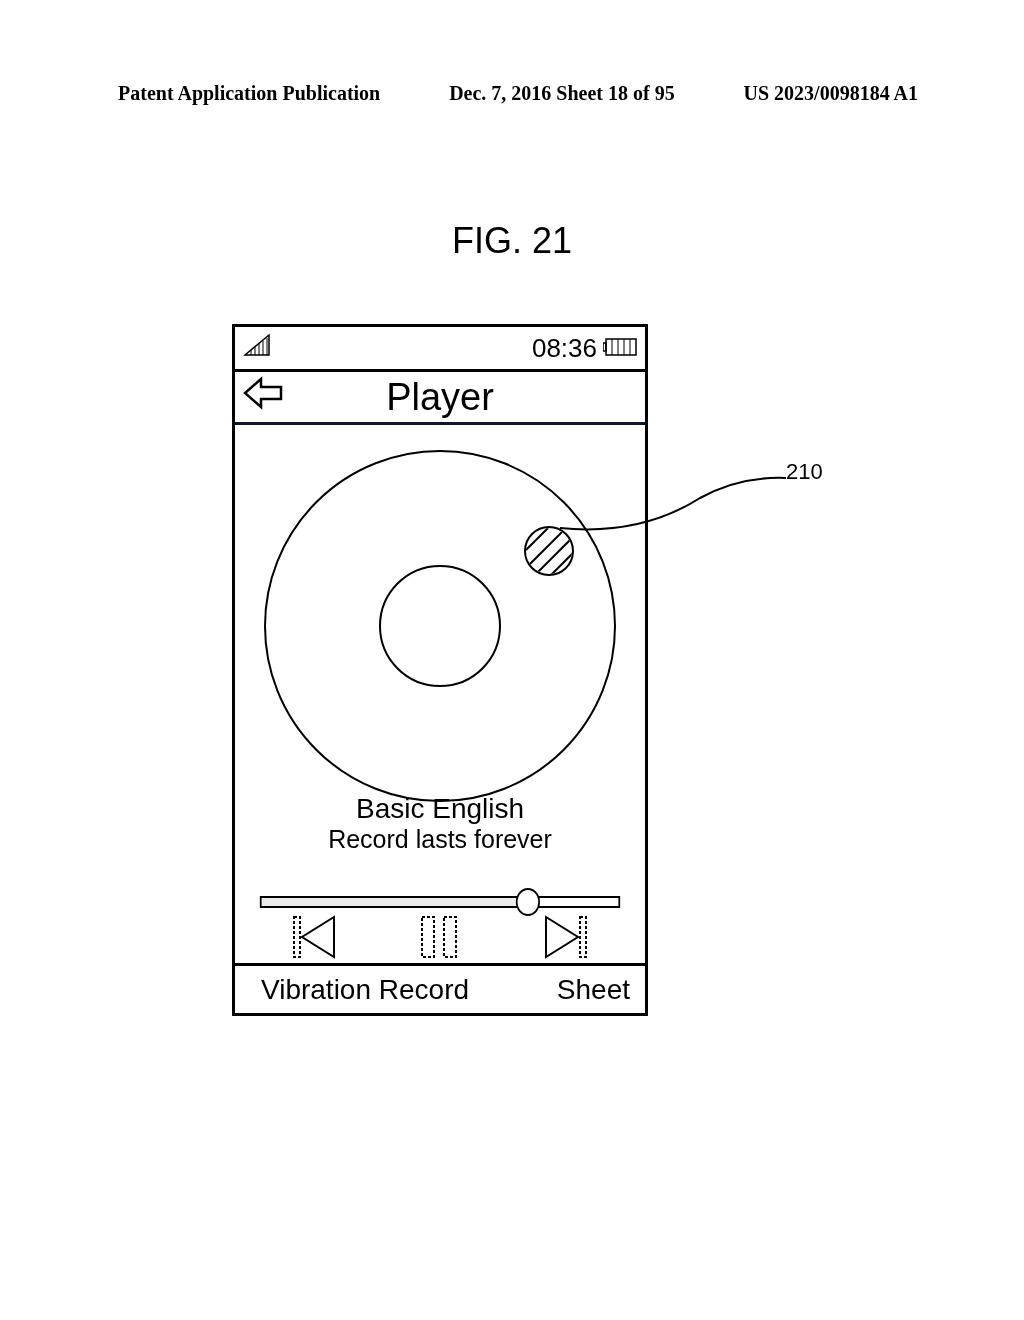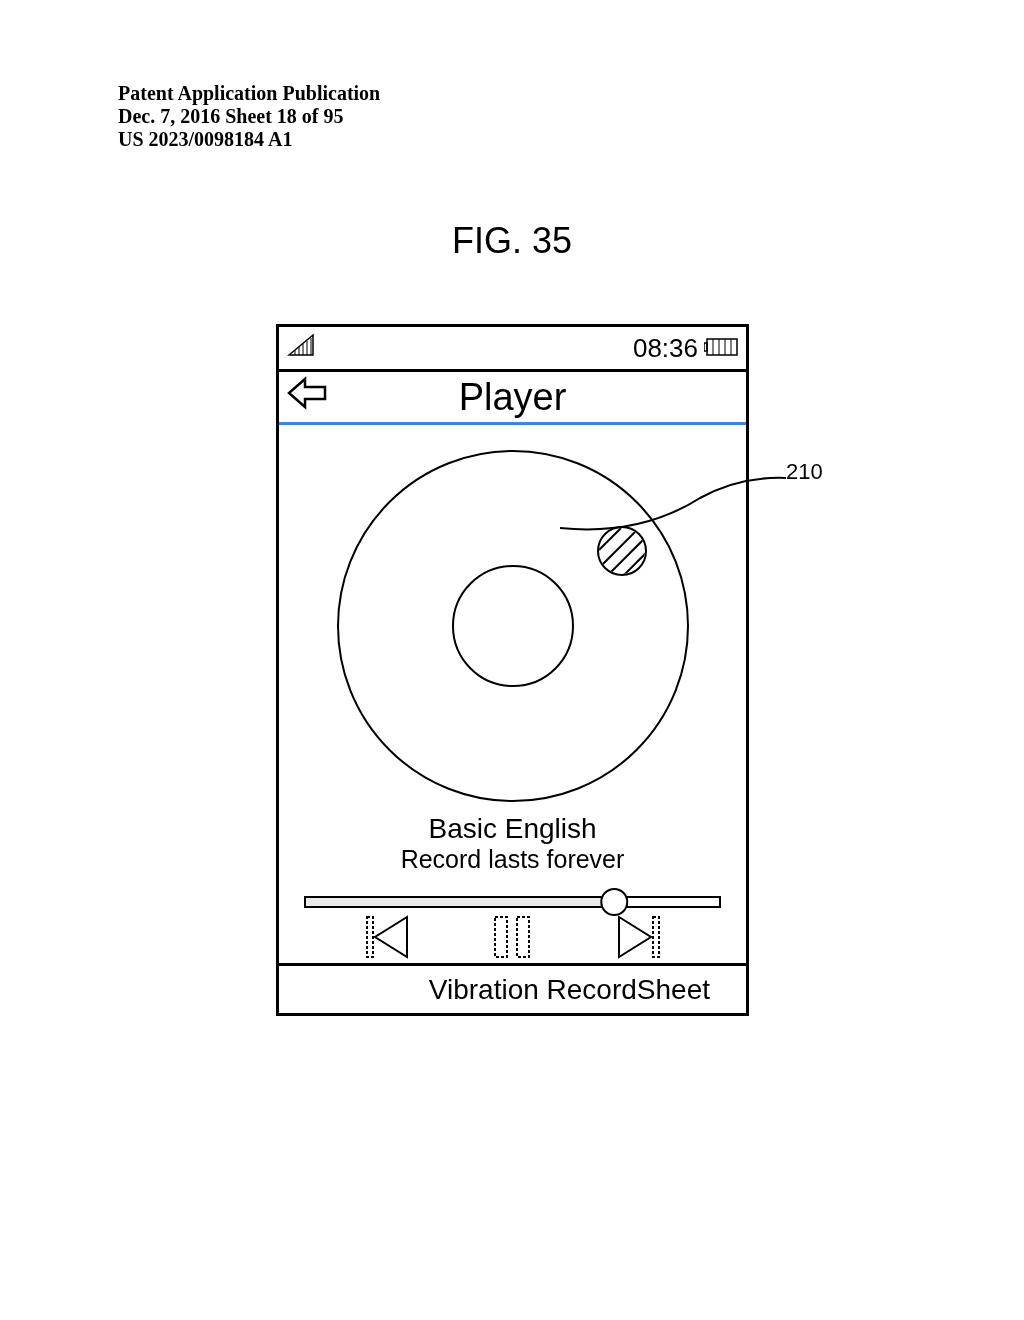--- a/index.html
+++ b/index.html
@@ -12,54 +12,52 @@
   }
   .header {
     position: absolute;
     top: 82px;
     left: 118px;
     right: 106px;
     display: flex;
     justify-content: space-between;
     font-size: 20px;
     font-weight: bold;
-    flex-direction: column;
   }
   .header-left { }
   .header-mid { }
   .header-right { }
   .fig-label {
     position: absolute;
     top: 220px;
     left: 0; right: 0;
     text-align: center;
     font-size: 36px;
     font-family: Verdana, Geneva, sans-serif;
   }
   .device {
     position: absolute;
     top: 324px;
     left: 232px;
-    width: 473px;
+    width: 416px;
     border: 3px solid #000;
-    margin-left: 44px;
   }
   .status-bar {
     height: 42px;
     display: flex;
     align-items: center;
     justify-content: space-between;
     padding: 0 6px 0 8px;
     font-size: 26px;
     font-family: Verdana, sans-serif;
   }
   .status-right { display: flex; align-items: center; gap: 6px; }
   .title-bar {
     border-top: 3px solid #000;
-    border-bottom: 3px solid #3b82f6;
+    border-bottom: 3px solid #0f172a;
     height: 56px;
     display: flex;
     align-items: center;
     font-family: Verdana, sans-serif;
     font-size: 38px;
     position: relative;
   }
   .title-bar .back-arrow {
     position: absolute;
     left: 6px;
@@ -93,21 +91,21 @@
     position: absolute;
     top: 74px;
     left: 258px;
     width: 50px; height: 50px;
     border: 2.5px solid #000;
     border-radius: 50%;
     overflow: hidden;
   }
   .track-text {
     position: absolute;
-    top: 388px;
+    top: 368px;
     left: 0; right: 0;
     text-align: center;
     font-family: Verdana, sans-serif;
   }
   .track-title { font-size: 28px; }
   .track-subtitle { font-size: 25px; }
   .progress {
     position: absolute;
     top: 462px;
     left: 24px; right: 24px;
@@ -120,22 +118,22 @@
     display: flex;
     justify-content: center;
     gap: 80px;
     align-items: center;
   }
   .bottom-bar {
     border-top: 3px solid #000;
     height: 50px;
     display: flex;
     align-items: center;
-    justify-content: flex-end;
-    padding: 0 36px 0 26px;
+    justify-content: space-between;
+    padding: 0 15px 0 26px;
     font-family: Verdana, sans-serif;
     font-size: 28px;
   }
   .callout-line {
     position: absolute;
     top: 476px;
     left: 560px;
     width: 230px;
     height: 60px;
     pointer-events: none;
@@ -150,21 +148,21 @@
 </style>
 </head>
 <body>
 
 <div class="header">
   <span class="header-left">Patent Application Publication</span>
   <span class="header-mid">Dec. 7, 2016  Sheet 18 of 95</span>
   <span class="header-right">US 2023/0098184 A1</span>
 </div>
 
-<div class="fig-label">FIG. 35</div>
+<div class="fig-label">FIG. 21</div>
 
 <div class="device">
   <div class="status-bar">
     <span>
       <svg width="28" height="24" viewBox="0 0 28 24">
         <polygon points="2,22 26,22 26,2" fill="none" stroke="#000" stroke-width="1.5"></polygon>
         <line x1="8" y1="22" x2="8" y2="17" stroke="#000" stroke-width="1"></line>
         <line x1="12" y1="22" x2="12" y2="14" stroke="#000" stroke-width="1"></line>
         <line x1="16" y1="22" x2="16" y2="11" stroke="#000" stroke-width="1"></line>
         <line x1="20" y1="22" x2="20" y2="8" stroke="#000" stroke-width="1"></line>

